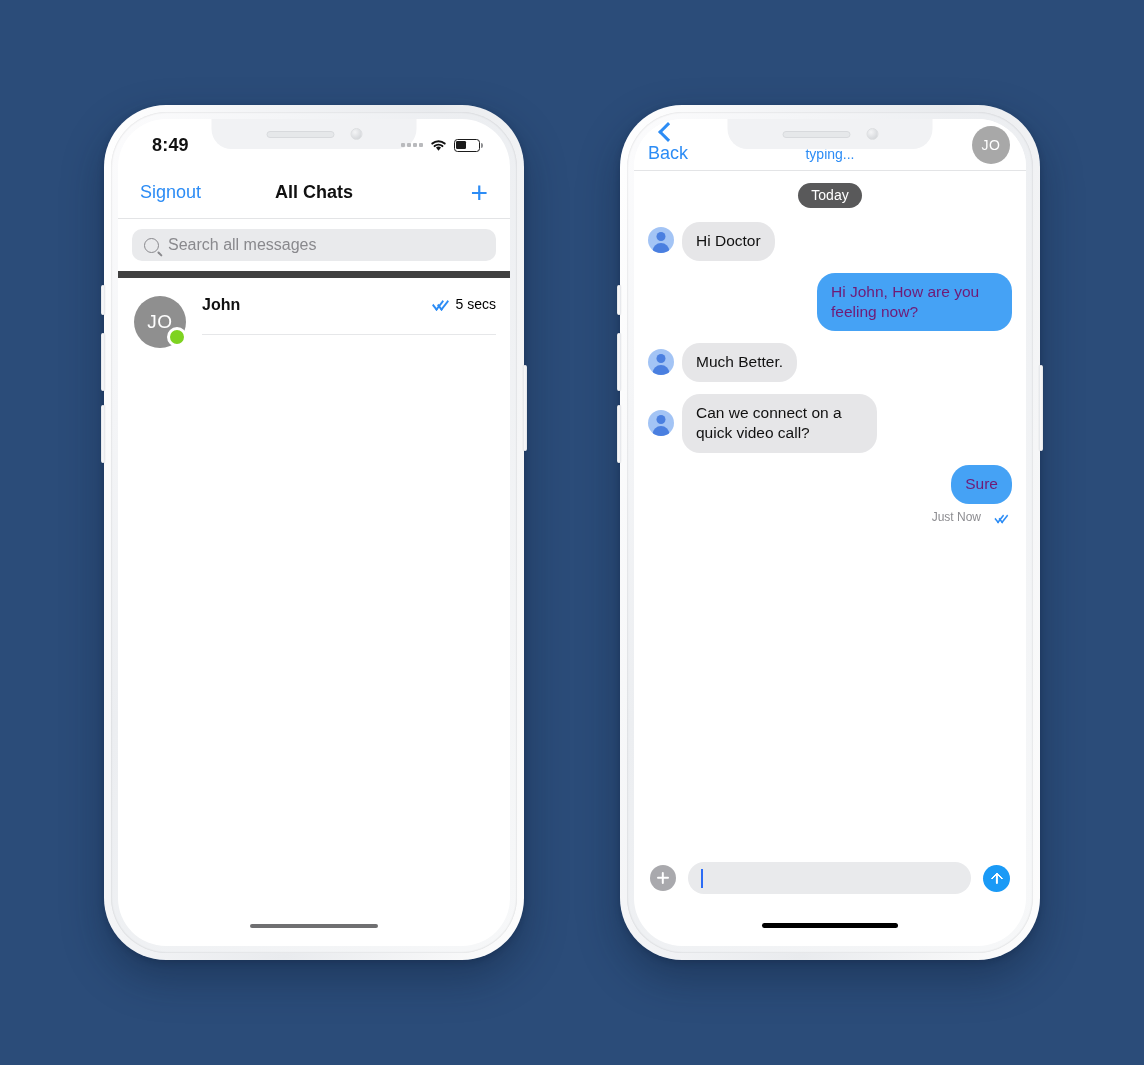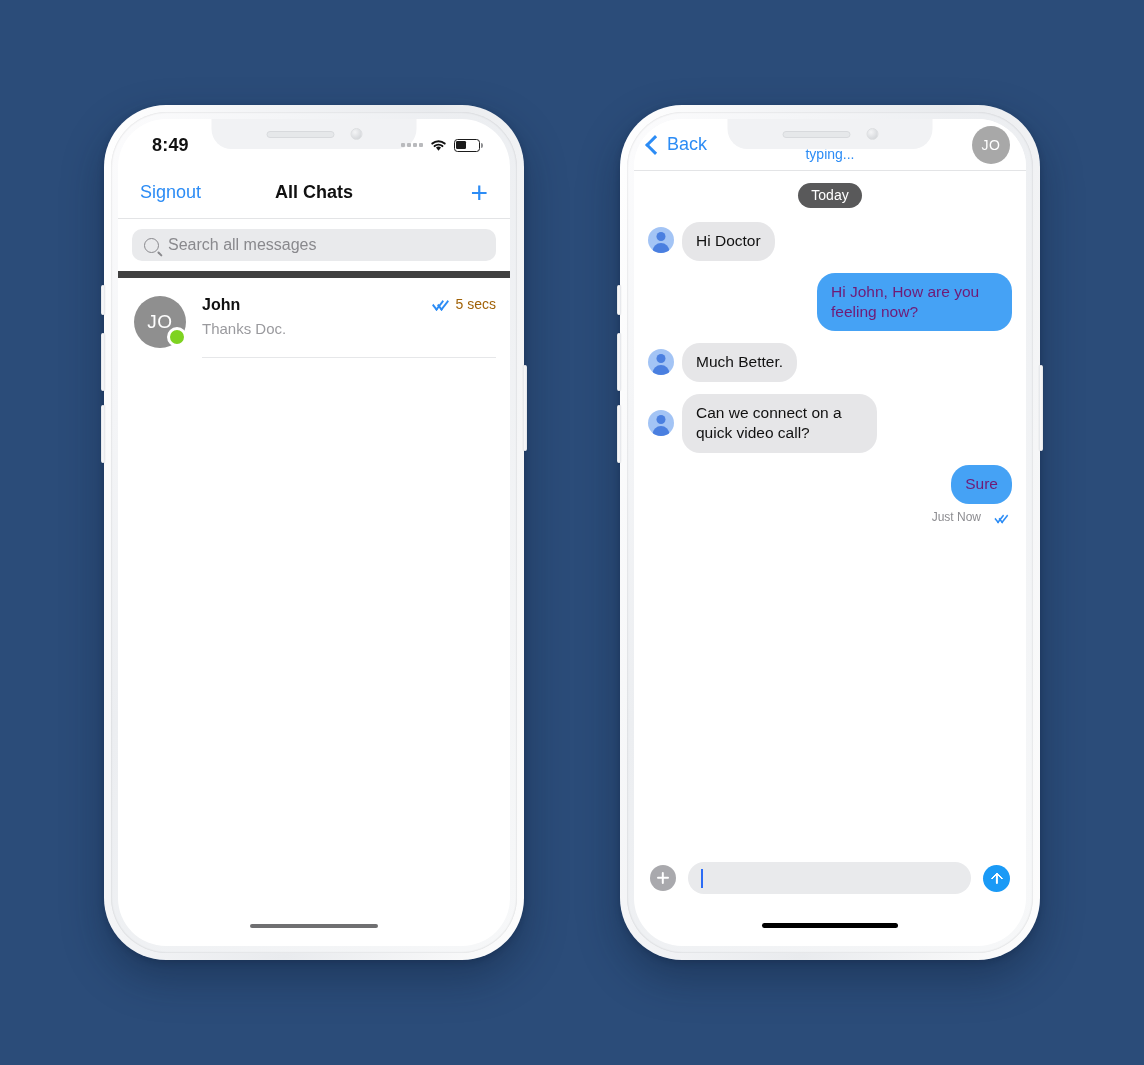--- a/index.html
+++ b/index.html
@@ -261,21 +261,21 @@
     color: #111;
   }
   .chat-meta {
     margin-left: auto;
     display: flex;
     align-items: center;
     gap: 6px;
   }
   .chat-time {
     font-size: 14px;
-    color: #a16207;
+    color: #000000;
   }
   .chat-snippet {
     font-size: 15px;
     color: #9a9a9e;
     margin-top: 6px;
   }
   .ticks { display: inline-block; position: relative; width: 18px; height: 12px; }
   .ticks::before, .ticks::after {
     content: "";
     position: absolute;
@@ -292,20 +292,21 @@
   
   .navbar.thread { padding: 0 16px 0 14px; height: 52px; }
   .back-link {
     display: flex;
     align-items: center;
     gap: 4px;
     color: #2c8cf5;
     font-size: 18px;
     cursor: pointer;
     z-index: 2;
+    flex-direction: column;
   }
   .chev-left {
     width: 11px; height: 11px;
     border-left: 3px solid #2c8cf5;
     border-bottom: 3px solid #2c8cf5;
     transform: rotate(45deg);
     margin-right: 1px;
   }
   .thread-title-group {
     position: absolute;
@@ -554,21 +555,20 @@
           <span class="online-dot"></span>
         </div>
         <div class="chat-body">
           <div class="chat-top">
             <div class="chat-name">John</div>
             <div class="chat-meta">
               <span class="ticks"></span>
               <span class="chat-time">5 secs</span>
             </div>
           </div>
-          <div class="chat-snippet">Thanks Doc.</div>
         </div>
       </div>
     </div>
 
     <div class="home-ind thin"></div>
   </div>
 </div>
 
 <div class="phone" style="left:620px; top:105px;">
   <div class="btn-side btn-silent"></div>

